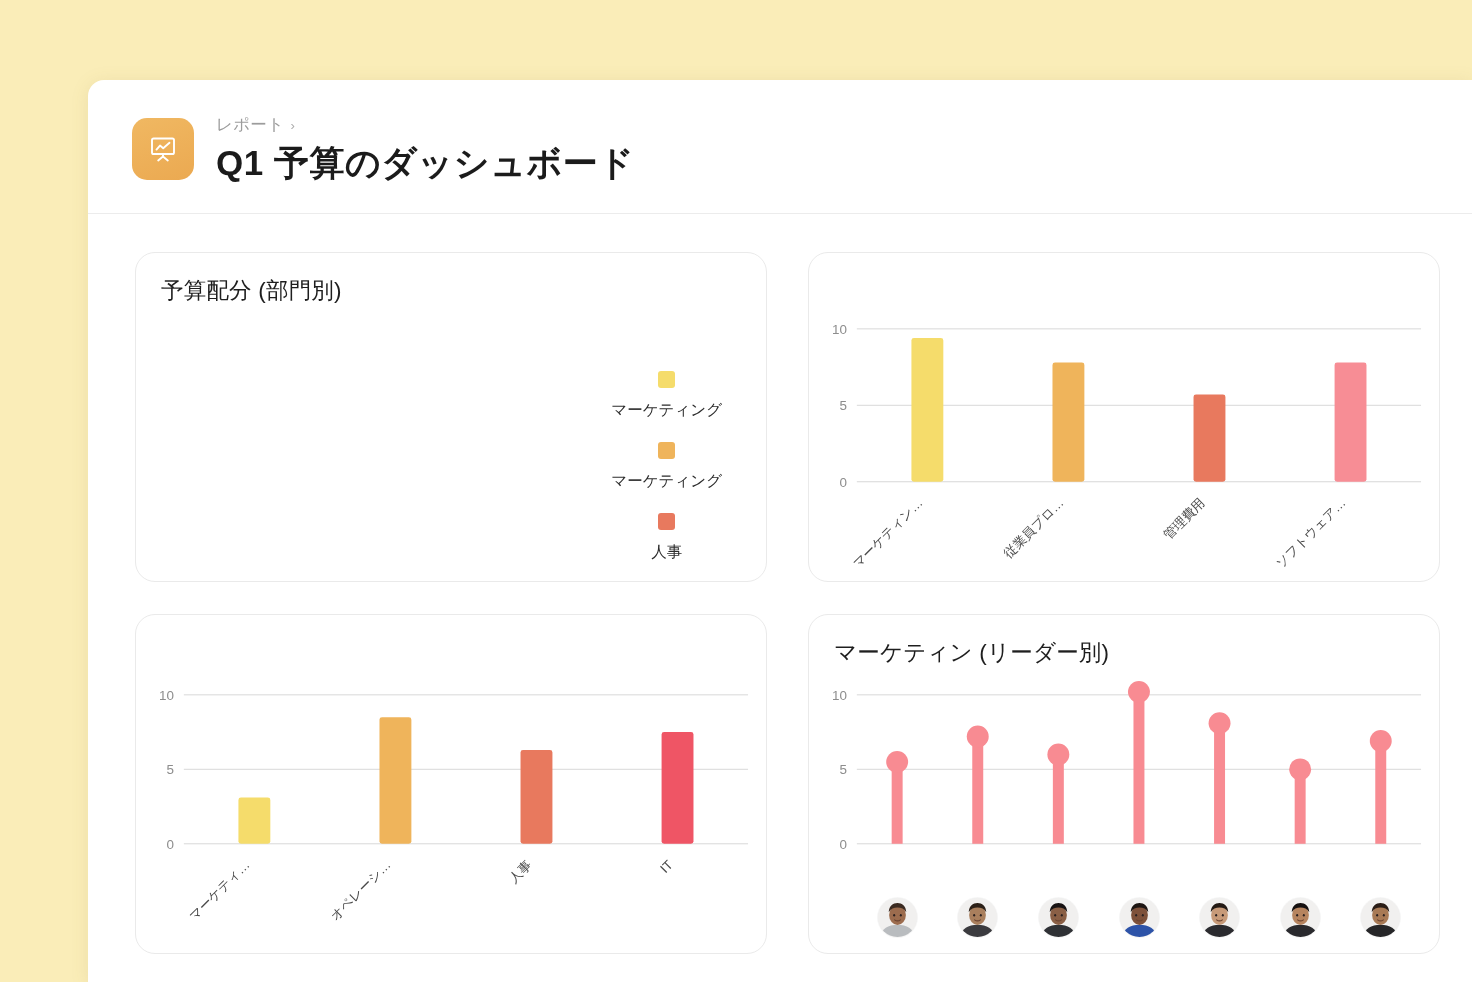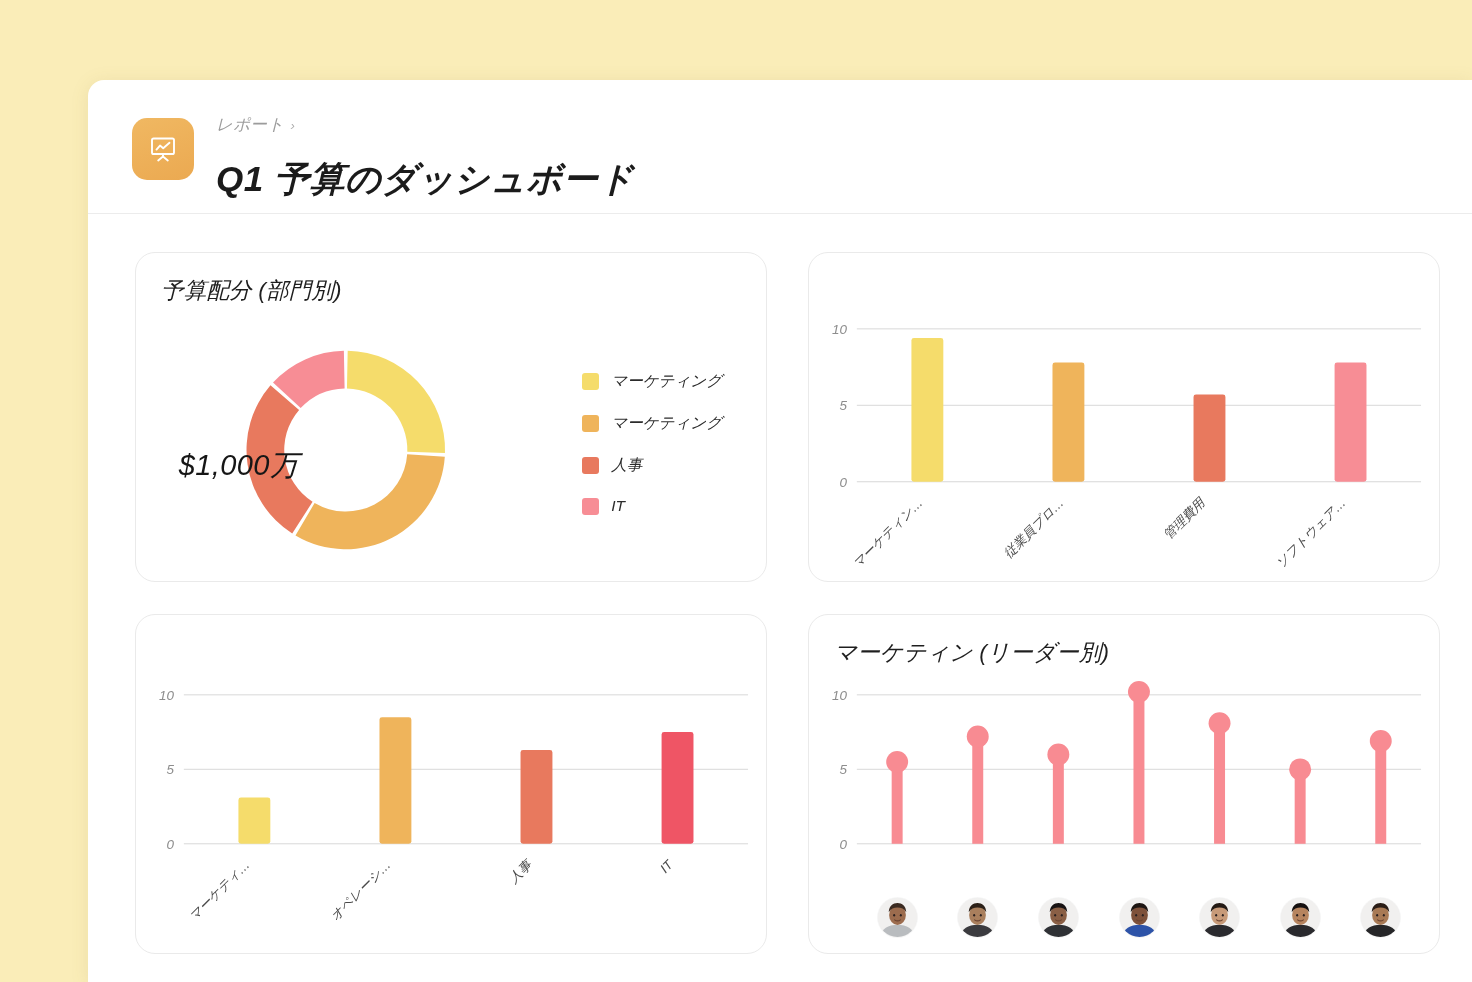--- a/index.html
+++ b/index.html
@@ -2,21 +2,21 @@
 <html><head>
 <meta charset="utf-8">
 <style>
   * { box-sizing: border-box; margin: 0; padding: 0; }
   html, body {
     width: 1472px; height: 982px;
     overflow: hidden;
     background: #FAEDB8;
     font-family: "Liberation Sans", "DejaVu Sans", sans-serif;
   }
-  #root { position: relative; width: 1324px; height: 982px; background: #FAEDB8; font-style: italic; }
+  #root { position: relative; width: 1324px; height: 982px; background: #FAEDB8; }
 
   
   .app-card {
     position: absolute;
     left: 88px; top: 80px;
     width: 1384px; height: 902px;
     background: #ffffff;
     border-radius: 16px 0 0 0;
     box-shadow: 0 2px 18px rgba(150,130,60,0.13);
   }
@@ -37,21 +37,21 @@
     margin-top: 4px;
   }
   .head-text { display: flex; flex-direction: column; padding-top: 0px; }
   .breadcrumb {
     font-size: 16.5px; color: #9c9c9c; letter-spacing: .3px;
     display: flex; align-items: center; gap: 6px; height: 22px;
   }
   .bc-chevron { font-size: 13px; color: #adadad; line-height: 1; }
   .page-title {
     font-size: 35px; font-weight: 700; color: #1b1b1b;
-    letter-spacing: .5px; margin-top: 20px; white-space: nowrap;
+    letter-spacing: .5px; margin-top: 4px; white-space: nowrap;
   }
 
   
   .grid {
     position: absolute; left: 47px; top: 172px;
     width: 1305px;
     display: grid;
     grid-template-columns: 632px 632px;
     grid-template-rows: 330px 340px;
     gap: 32px 41px;
@@ -74,21 +74,21 @@
   
   .axis-lbl { font-family: "Liberation Sans", sans-serif; font-size: 13.5px; fill: #8d8d8d; }
   .tick-lbl { font-family: "Liberation Sans", sans-serif; font-size: 13px; fill: #4a4a4a; }
   .gridline { stroke: #d8d8d8; stroke-width: 1; }
 
   
   .legend {
     position: absolute; right: 44px; top: 118px;
     display: flex; flex-direction: column; gap: 21px;
   }
-  .legend-row { display: flex; align-items: center; gap: 12px; }
+  .legend-row { display: flex; align-items: center; gap: 12px; flex-direction: column; }
   .legend-swatch { width: 17px; height: 17px; border-radius: 3px; flex: 0 0 auto; }
   .legend-label { font-size: 15.5px; color: #2b2b2b; white-space: nowrap; }
   .donut-center {
     position: absolute; left: 0; top: 0; width: 100%; height: 100%;
     display: flex; align-items: center; justify-content: center;
     pointer-events: none;
   }
   .donut-center span { font-size: 29px; color: #161616; font-weight: 400; letter-spacing: .4px; }
 
   
@@ -126,33 +126,20 @@
           <span class="bc-chevron">›</span>
         </div>
         <div class="page-title">Q1 予算のダッシュボード</div>
       </div>
     </div>
 
     <div class="grid">
 
       <div class="panel">
         <div class="panel-title">予算配分 (部門別)</div>
-        <div class="plot">
-          <svg viewBox="0 0 632 272" preserveAspectRatio="xMidYMid meet">
-            <g id="donut-slices" transform="translate(210,140)">
-                <path d="M1.9197442399689642,-99.98157121216443 A100,100 0 0 1 99.95683592934212,2.9378480210147417 L61.97323827619212,1.8214657730291397 A62,62 0 0 0 1.1902414287807577,-61.98857415154194 Z" fill="#F5DC6B"></path>
-                <path d="M99.77038183697351,6.772806516098502 A100,100 0 0 1 -50.67319658501751,86.21036566362638 L-31.417381882710856,53.45042671144835 A62,62 0 0 0 61.857636738923574,4.199140039981072 Z" fill="#EFB45B"></path>
-                <path d="M-53.94527326185384,84.20158842150138 A100,100 0 0 1 -75.86738065078464,-65.14706864617123 L-47.03777600348648,-40.39118256062616 A62,62 0 0 0 -33.44606942234938,52.20498482133086 Z" fill="#E8795E"></path>
-                <path d="M-73.31060681573706,-68.01143233536848 A100,100 0 0 1 -1.919744239969043,-99.98157121216443 L-1.1902414287808065,-61.98857415154194 A62,62 0 0 0 -45.452576225756985,-42.16708804792846 Z" fill="#F78D95"></path>
-              </g>
-          </svg>
-          <div class="donut-center" style="left:-212px;top:20px;">
-            <span>$1,000万</span>
-          </div>
-        </div>
         <div class="legend" id="donut-legend">
             <div class="legend-row">
               <div class="legend-swatch" style="background: rgb(245, 220, 107);"></div>
               <div class="legend-label">マーケティング</div>
             </div>
             <div class="legend-row">
               <div class="legend-swatch" style="background: rgb(239, 180, 91);"></div>
               <div class="legend-label">マーケティング</div>
             </div>
             <div class="legend-row">

